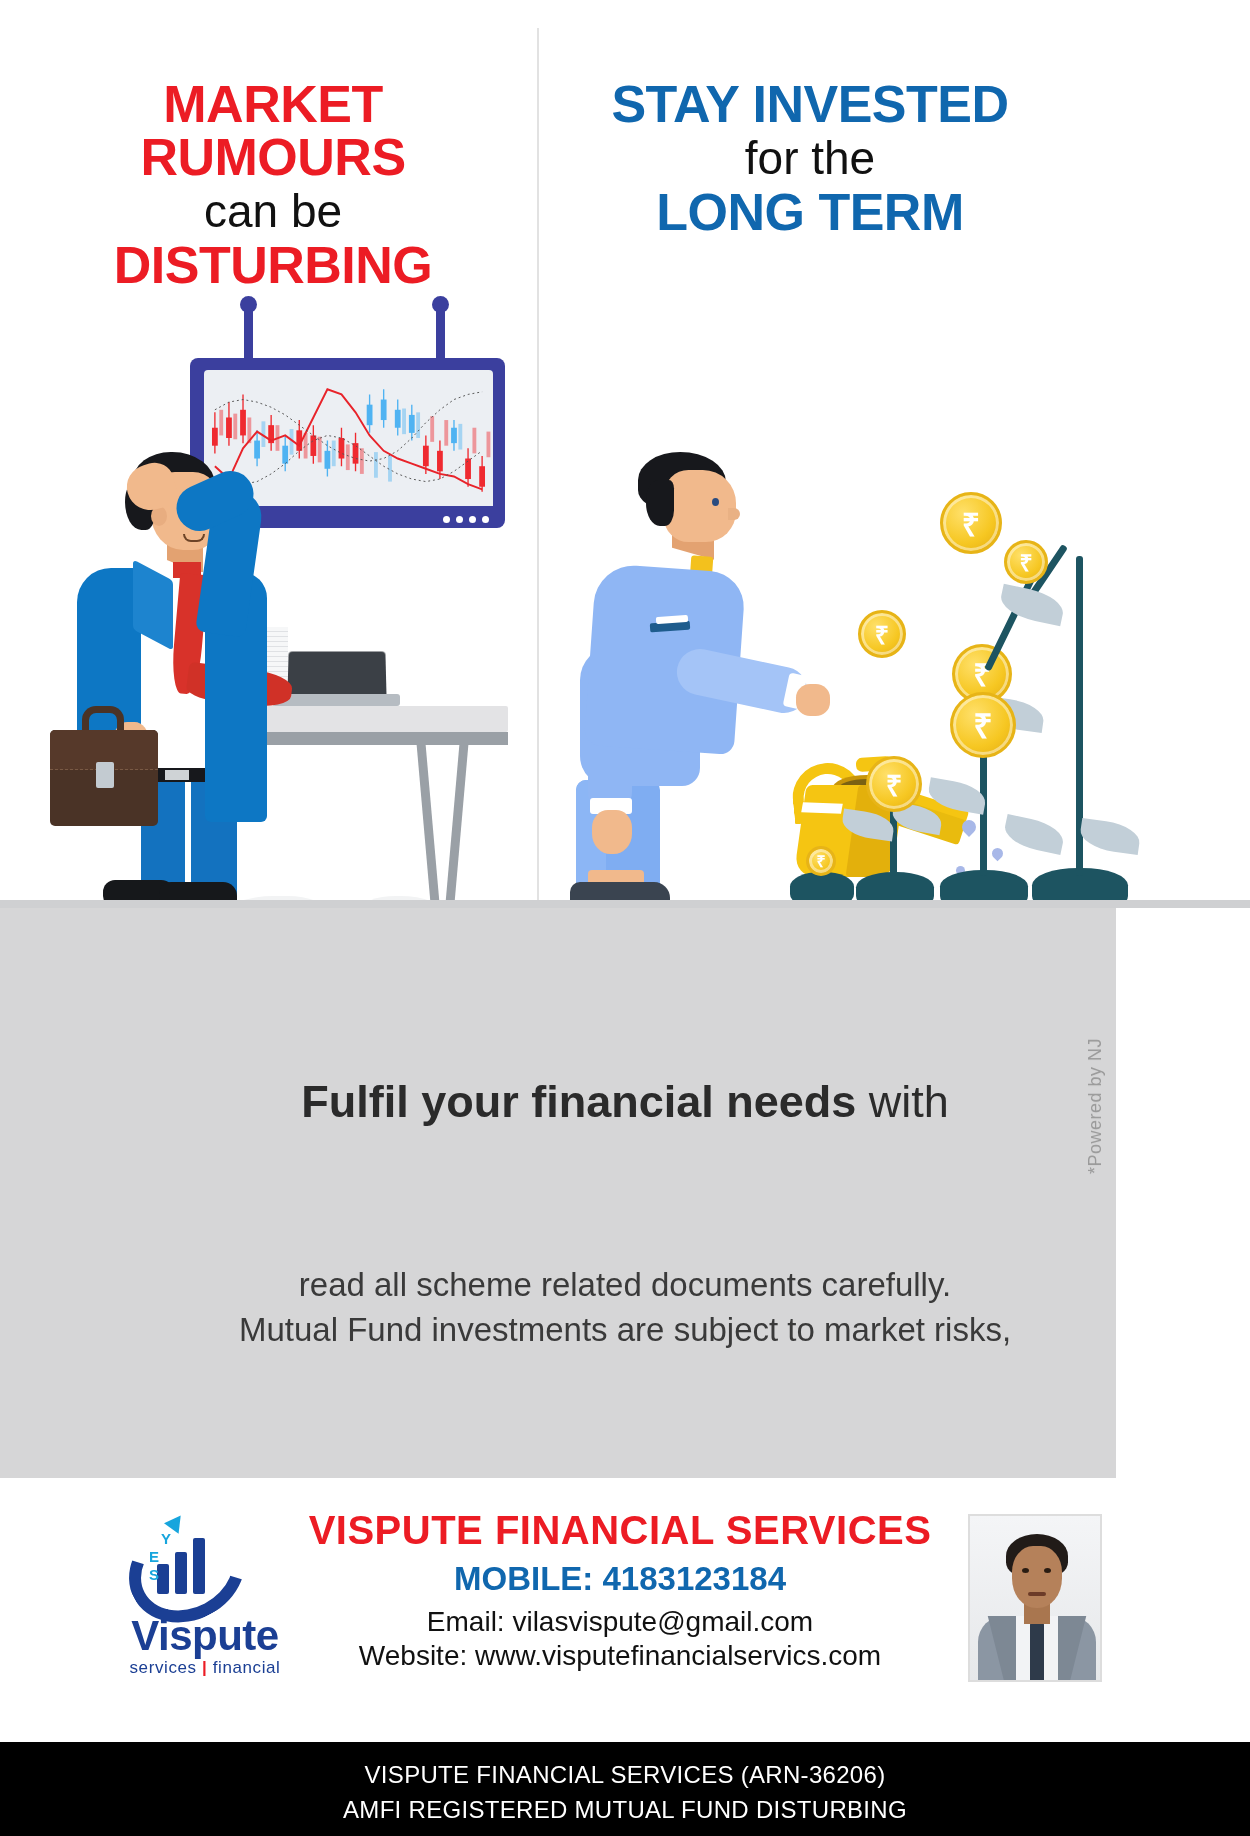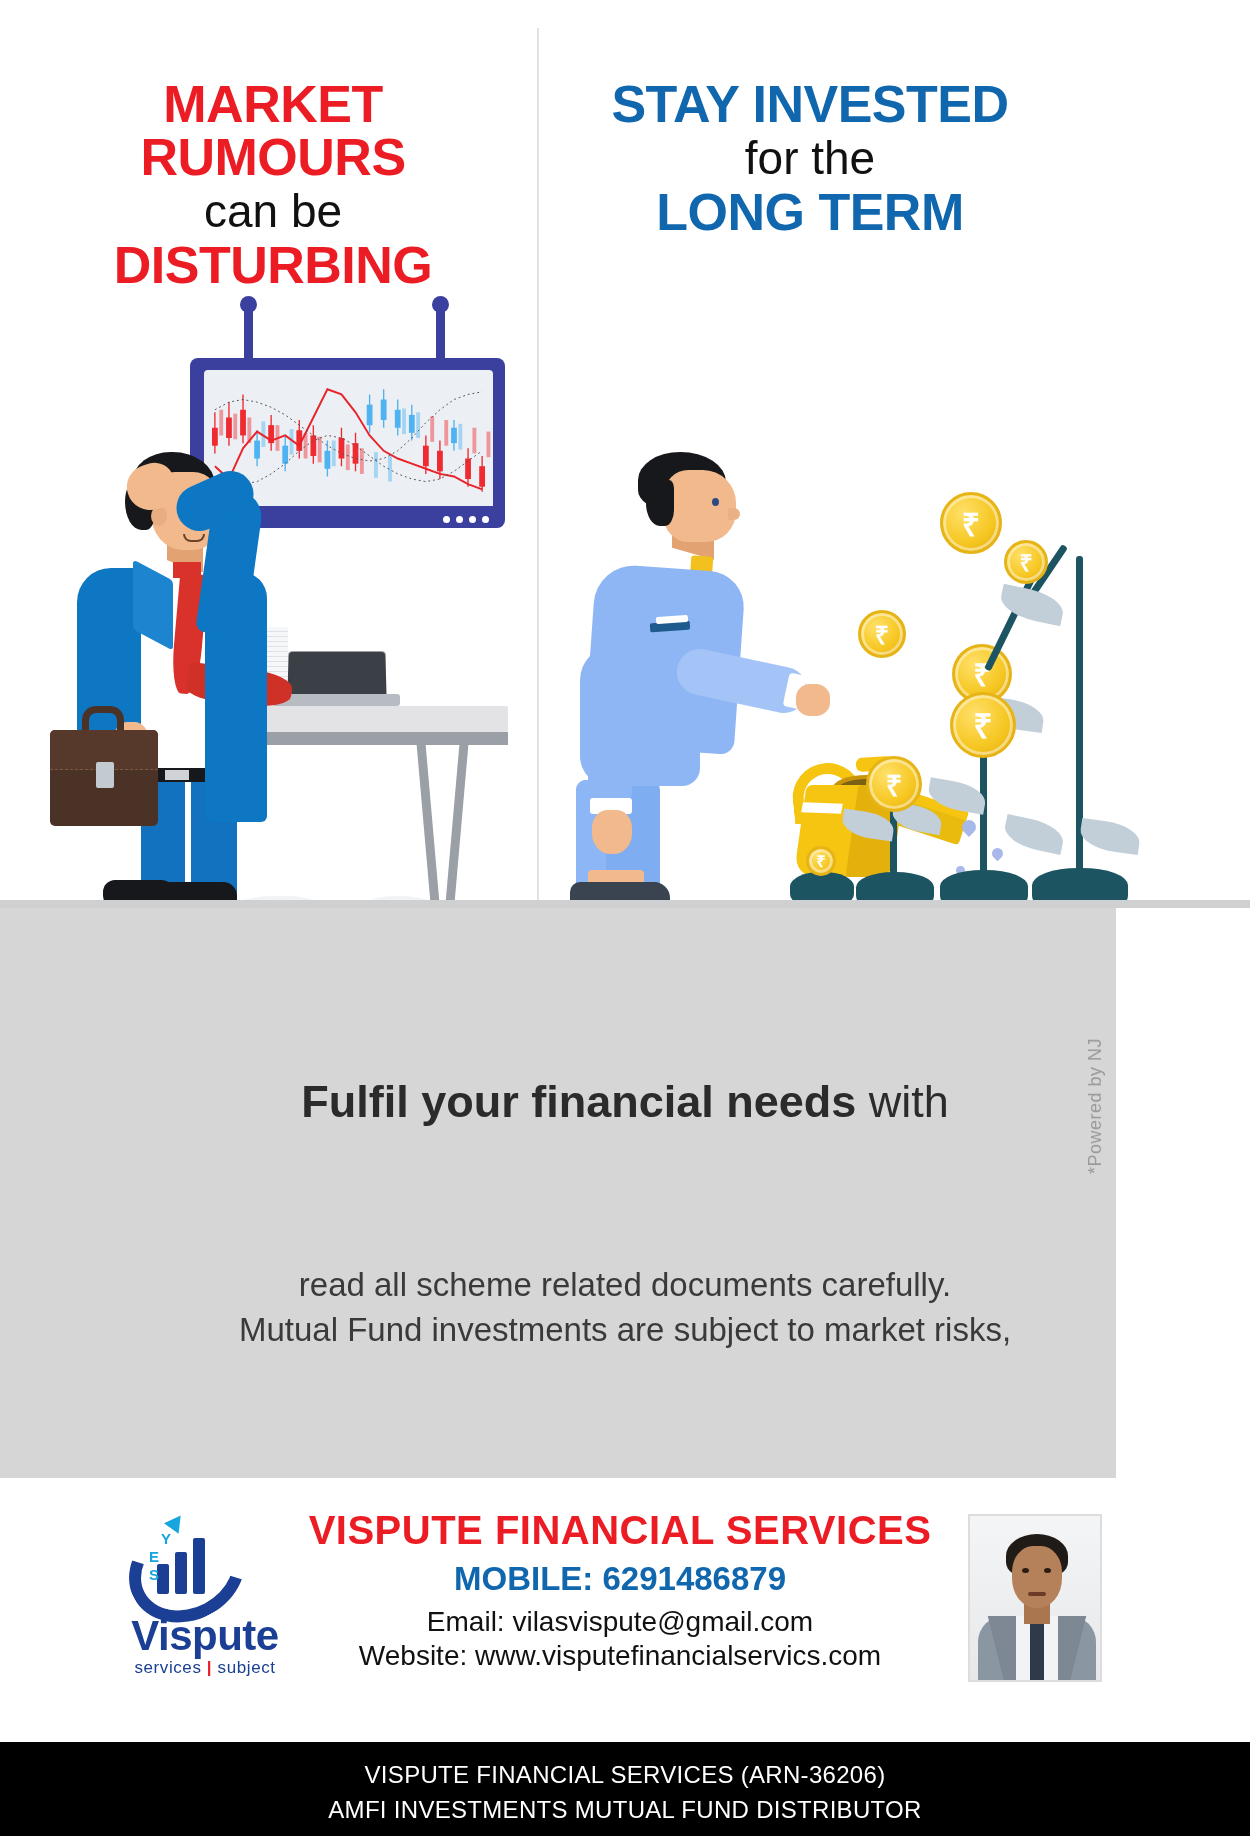--- a/index.html
+++ b/index.html
@@ -611,27 +611,27 @@
     <div class="lb1 logo-bar"></div>
     <div class="lb2 logo-bar"></div>
     <div class="lb3 logo-bar"></div>
     <div class="logo-y">Y</div>
     <div class="logo-e">E</div>
     <div class="logo-s">S</div>
     <div class="logo-name">Vispute</div>
     <div class="logo-sub">
       <span>services</span>
       <span class="sep">|</span>
-      <span>subject</span>
+      <span>financial</span>
     </div>
   </div>
 
   <div class="contact-text">
     <div class="c-name">VISPUTE FINANCIAL SERVICES</div>
-    <div class="c-mobile">MOBILE: 6291486879</div>
+    <div class="c-mobile">MOBILE: 4183123184</div>
     <div class="c-email">Email: vilasvispute@gmail.com</div>
     <div class="c-web">Website: www.visputefinancialservics.com</div>
   </div>
 
   <div class="photo">
     <div class="ph-bg"></div>
     <div class="ph-body"></div>
     <div class="ph-lapel-l"></div>
     <div class="ph-lapel-r"></div>
     <div class="ph-shirt"></div>
@@ -640,14 +640,14 @@
     <div class="ph-hair"></div>
     <div class="ph-face"></div>
     <div class="ph-eye1"></div>
     <div class="ph-eye2"></div>
     <div class="ph-mouth"></div>
   </div>
 </div>
 
 <div class="black-bar">
   <div>VISPUTE FINANCIAL SERVICES (ARN-36206)</div>
-  <div>AMFI INVESTMENTS MUTUAL FUND DISTRIBUTOR</div>
+  <div>AMFI REGISTERED MUTUAL FUND DISTURBING</div>
 </div>
 
 </body></html>

